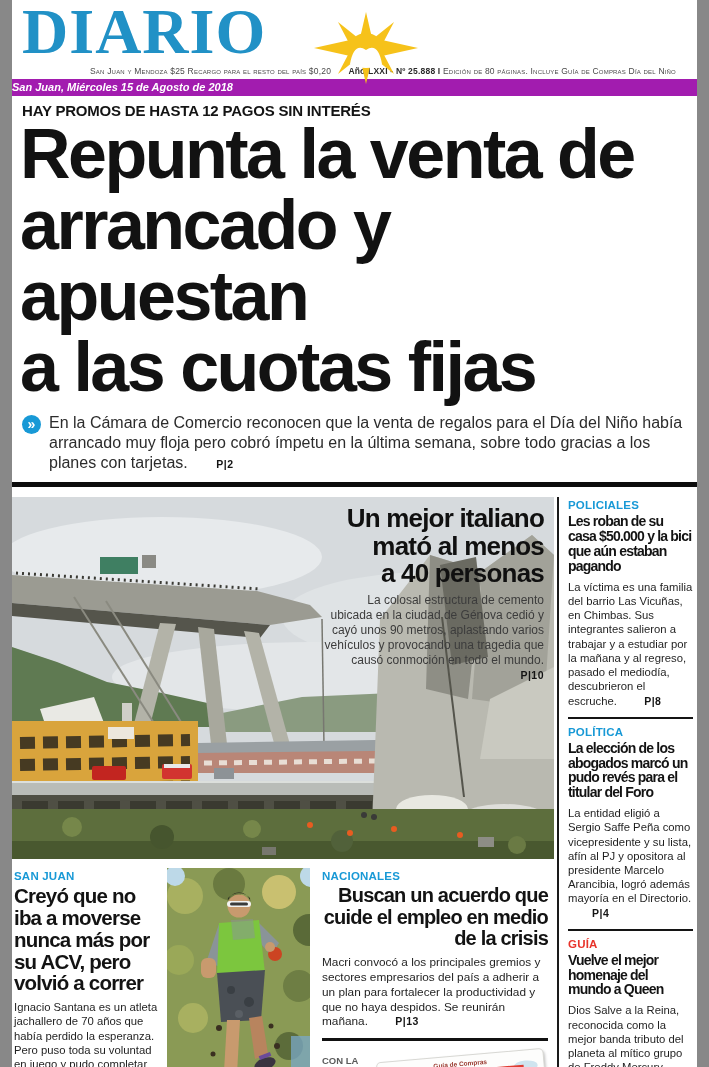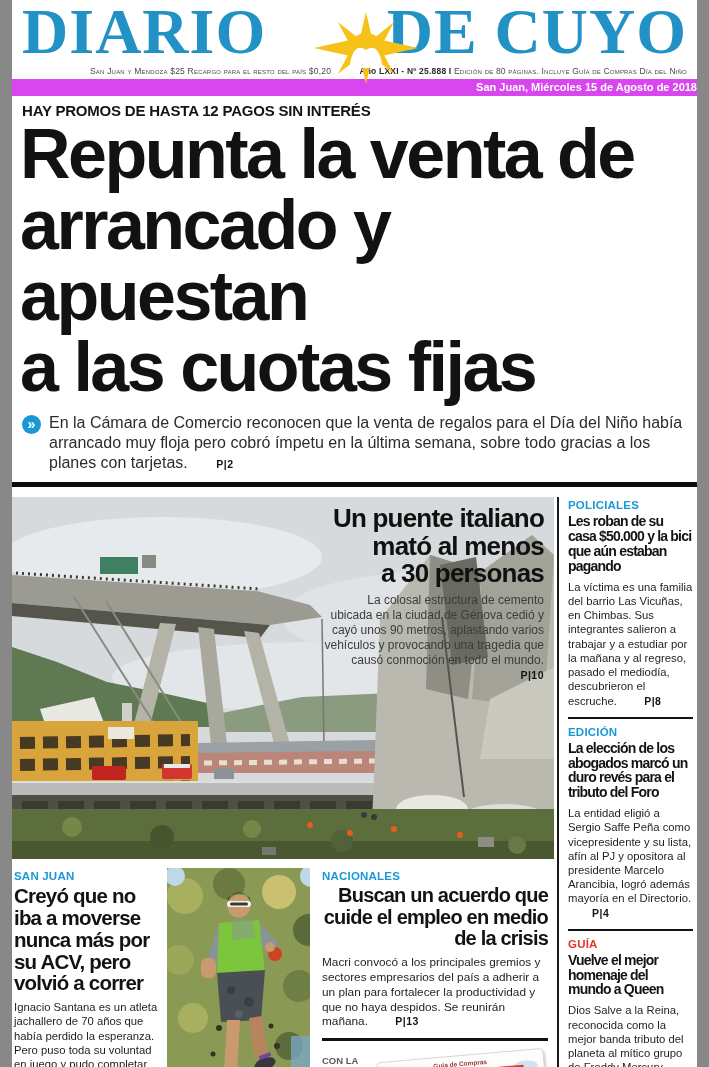--- a/index.html
+++ b/index.html
@@ -13,28 +13,28 @@
   .masthead { position:relative; padding-top:2px; }
   .nameplate {
     display:flex; justify-content:space-between; align-items:flex-start;
     padding:0 10px; height:62px;
     font-family:"Liberation Serif", serif; font-weight:bold;
     font-size:64px; line-height:60px; letter-spacing:1px; color:#2191c6;
   }
   .sun-logo { position:absolute; left:302px; top:12px; z-index:2; }
   .info-row {
     display:flex; justify-content:space-between; 
-    padding:2px 10px 3px 78px; font-size:8.5px; color:#4a4a4a;
+    padding:2px 21px 3px 78px; font-size:8.5px; color:#4a4a4a;
     font-variant:small-caps; letter-spacing:.2px;
   }
   .info-row b { color:#2b2b2b; font-variant:normal; }
   .edition b { font-variant:normal; }
   .date-bar {
-    height:17px; background:#d946ef; color:#fff; font-weight:bold;
-    font-size:11px; text-align:right; line-height:17px;
+    height:17px; background:#a21caf; color:#fff; font-weight:bold;
+    font-size:11px; text-align:left; line-height:17px;font-style:italic;
   }
   
   .kicker { font-size:15px; font-weight:bold; padding:6px 10px 0 10px; letter-spacing:-.2px; }
   .main-headline { padding:0 8px; font-weight:bold; font-size:70px; line-height:71px; letter-spacing:-2.5px; color:#121212; }
   .deck { display:flex; gap:8px; padding:10px 12px 0 10px; align-items:flex-start; }
   .deck-icon {
     flex:0 0 auto; width:19px; height:19px; border-radius:50%;
     background:#1899d6; color:#fff; font-weight:bold; font-size:14px;
     line-height:18px; text-align:center; margin-top:2px;
   }
@@ -103,21 +103,20 @@
   .pg { display:inline; }
 </style>
 </head>
 <body>
 
 <div class="page">
 
   <header class="masthead">
     <div class="nameplate">
       <span>DIARIO</span>
-      <span>DE CUYO</span>
     </div>
     <div class="sun-logo">
       <svg width="104" height="72" viewBox="0 0 104 72">
         <g fill="#f6c21a">
           <polygon points="52,0 58,26 46,26"></polygon>
           <polygon points="52,72 58,46 46,46"></polygon>
           <polygon points="14,36 40,31 40,41"></polygon>
           <polygon points="90,36 64,31 64,41"></polygon>
           <polygon points="24,10 44,26 36,33"></polygon>
           <polygon points="80,10 60,26 68,33"></polygon>
@@ -222,23 +221,23 @@
 
           <circle cx="298," r="0" fill="none"></circle>
           <circle cx="298" cy="328" r="3" fill="#e85c20"></circle>
           <circle cx="338" cy="336" r="3" fill="#e85c20"></circle>
           <circle cx="382" cy="332" r="3" fill="#e85c20"></circle>
           <circle cx="352" cy="318" r="3" fill="#3a3a38"></circle>
           <circle cx="362" cy="320" r="3" fill="#3a3a38"></circle>
           <circle cx="448" cy="338" r="3" fill="#e85c20"></circle>
         </svg>
         <div class="overlay-head">
-          <div class="oh-line">Un puente italiano</div>
+          <div class="oh-line">Un mejor italiano</div>
           <div class="oh-line">mató al menos</div>
-          <div class="oh-line">a 30 personas</div>
+          <div class="oh-line">a 40 personas</div>
           <p class="overlay-deck"><span class="pg">La colosal estructura de cemento ubicada en la ciudad de Génova cedió y cayó unos 90 metros, aplastando varios vehículos y provocando una tragedia que causó conmoción en todo el mundo.</span>
             <span class="pref">P|10</span></p>
         </div>
       </div>
 
       <div class="bottom-row">
 
         <div class="sj-col">
           <div class="sec-label">SAN JUAN</div>
           <h2 class="col-head">Creyó que no iba a moverse nunca más por su ACV, pero volvió a correr</h2>
@@ -344,22 +343,22 @@
       <div>
         <div class="sec-label">POLICIALES</div>
         <h2 class="col-head">Les roban de su casa $50.000 y la bici que aún estaban pagando</h2>
         <p class="col-body"><span class="pg">La víctima es una familia del barrio Las Vicuñas, en Chimbas. Sus integrantes salieron a trabajar y a estudiar por la mañana y al regreso, pasado el mediodía, descubrieron el escruche.</span>
           <span class="pref">P|8</span></p>
       </div>
 
       <div class="story-divider"></div>
 
       <div>
-        <div class="sec-label">EDICIÓN</div>
-        <h2 class="col-head">La elección de los abogados marcó un duro revés para el tributo del Foro</h2>
+        <div class="sec-label">POLÍTICA</div>
+        <h2 class="col-head">La elección de los abogados marcó un pudo revés para el titular del Foro</h2>
         <p class="col-body"><span class="pg">La entidad eligió a Sergio Saffe Peña como vicepresidente y su lista, afín al PJ y opositora al presidente Marcelo Arancibia, logró además mayoría en el Directorio.</span>
           <span class="pref">P|4</span></p>
       </div>
 
       <div class="story-divider"></div>
 
       <div>
         <div class="sec-label red">GUÍA</div>
         <h2 class="col-head">Vuelve el mejor homenaje del mundo a Queen</h2>
         <p class="col-body"><span class="pg">Dios Salve a la Reina, reconocida como la mejor banda tributo del planeta al mítico grupo de Freddy Mercury, volverá a tocar en San Juan el próximo sábado 18.</span>

